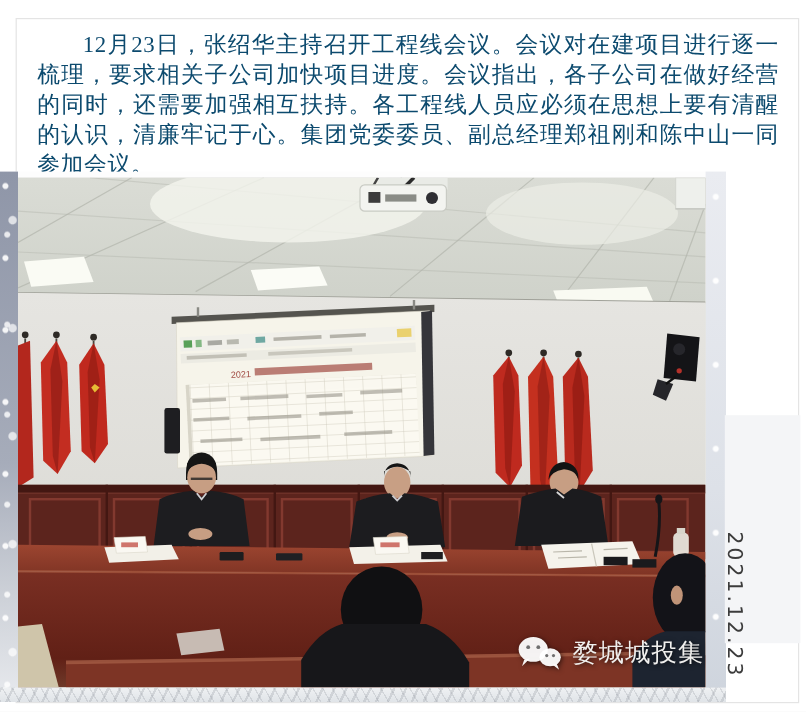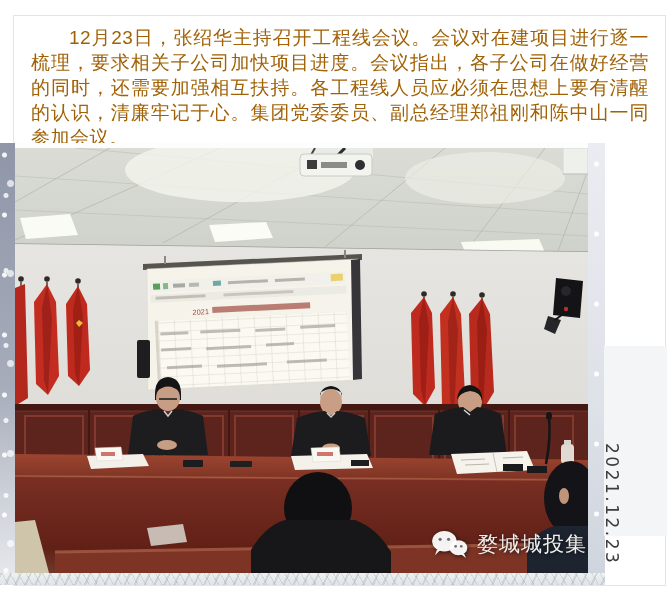--- a/index.html
+++ b/index.html
@@ -1,22 +1,22 @@
 <!DOCTYPE html>
 <html><head>
 <meta charset="utf-8">
 <style>
   html,body{margin:0;padding:0;background:#fff;}
   .page{position:relative;width:672px;height:593px;background:#fff;overflow:hidden;
         font-family:"Liberation Sans","DejaVu Sans",sans-serif;}
   .content-border{position:absolute;left:13px;top:15px;width:653px;height:571px;
         border:1px solid #e4e4e4;box-sizing:border-box;}
   .article-text{position:absolute;left:31px;top:25px;width:618px;margin:0;
-        font-family:Liberation Sans, sans-serif;
-        font-size:19px;line-height:25px;color:#a16207;text-align:justify;
+        font-family:Liberation Serif, serif;
+        font-size:19px;line-height:25px;color:#0c4a6e;text-align:justify;
         text-indent:2em;letter-spacing:.5px;}
   .photo-frame{position:absolute;left:0;top:143px;width:605px;height:442px;background:#fdfdfd;}
   .strip{position:absolute;}
   .strip-left{left:0;top:0;width:15px;height:442px;
         background-image:
           radial-gradient(circle at 30% 20%, rgba(255,255,255,.9) 0 2px, transparent 3px),
           radial-gradient(circle at 70% 45%, rgba(255,255,255,.7) 0 3px, transparent 4px),
           radial-gradient(circle at 40% 70%, rgba(255,255,255,.8) 0 2px, transparent 3px),
           linear-gradient(180deg,#8f96a8 0%,#a6acba 55%,#cdd1d8 80%,#e8eaee 100%);
         background-size:15px 60px,15px 90px,15px 75px,100% 100%;}

